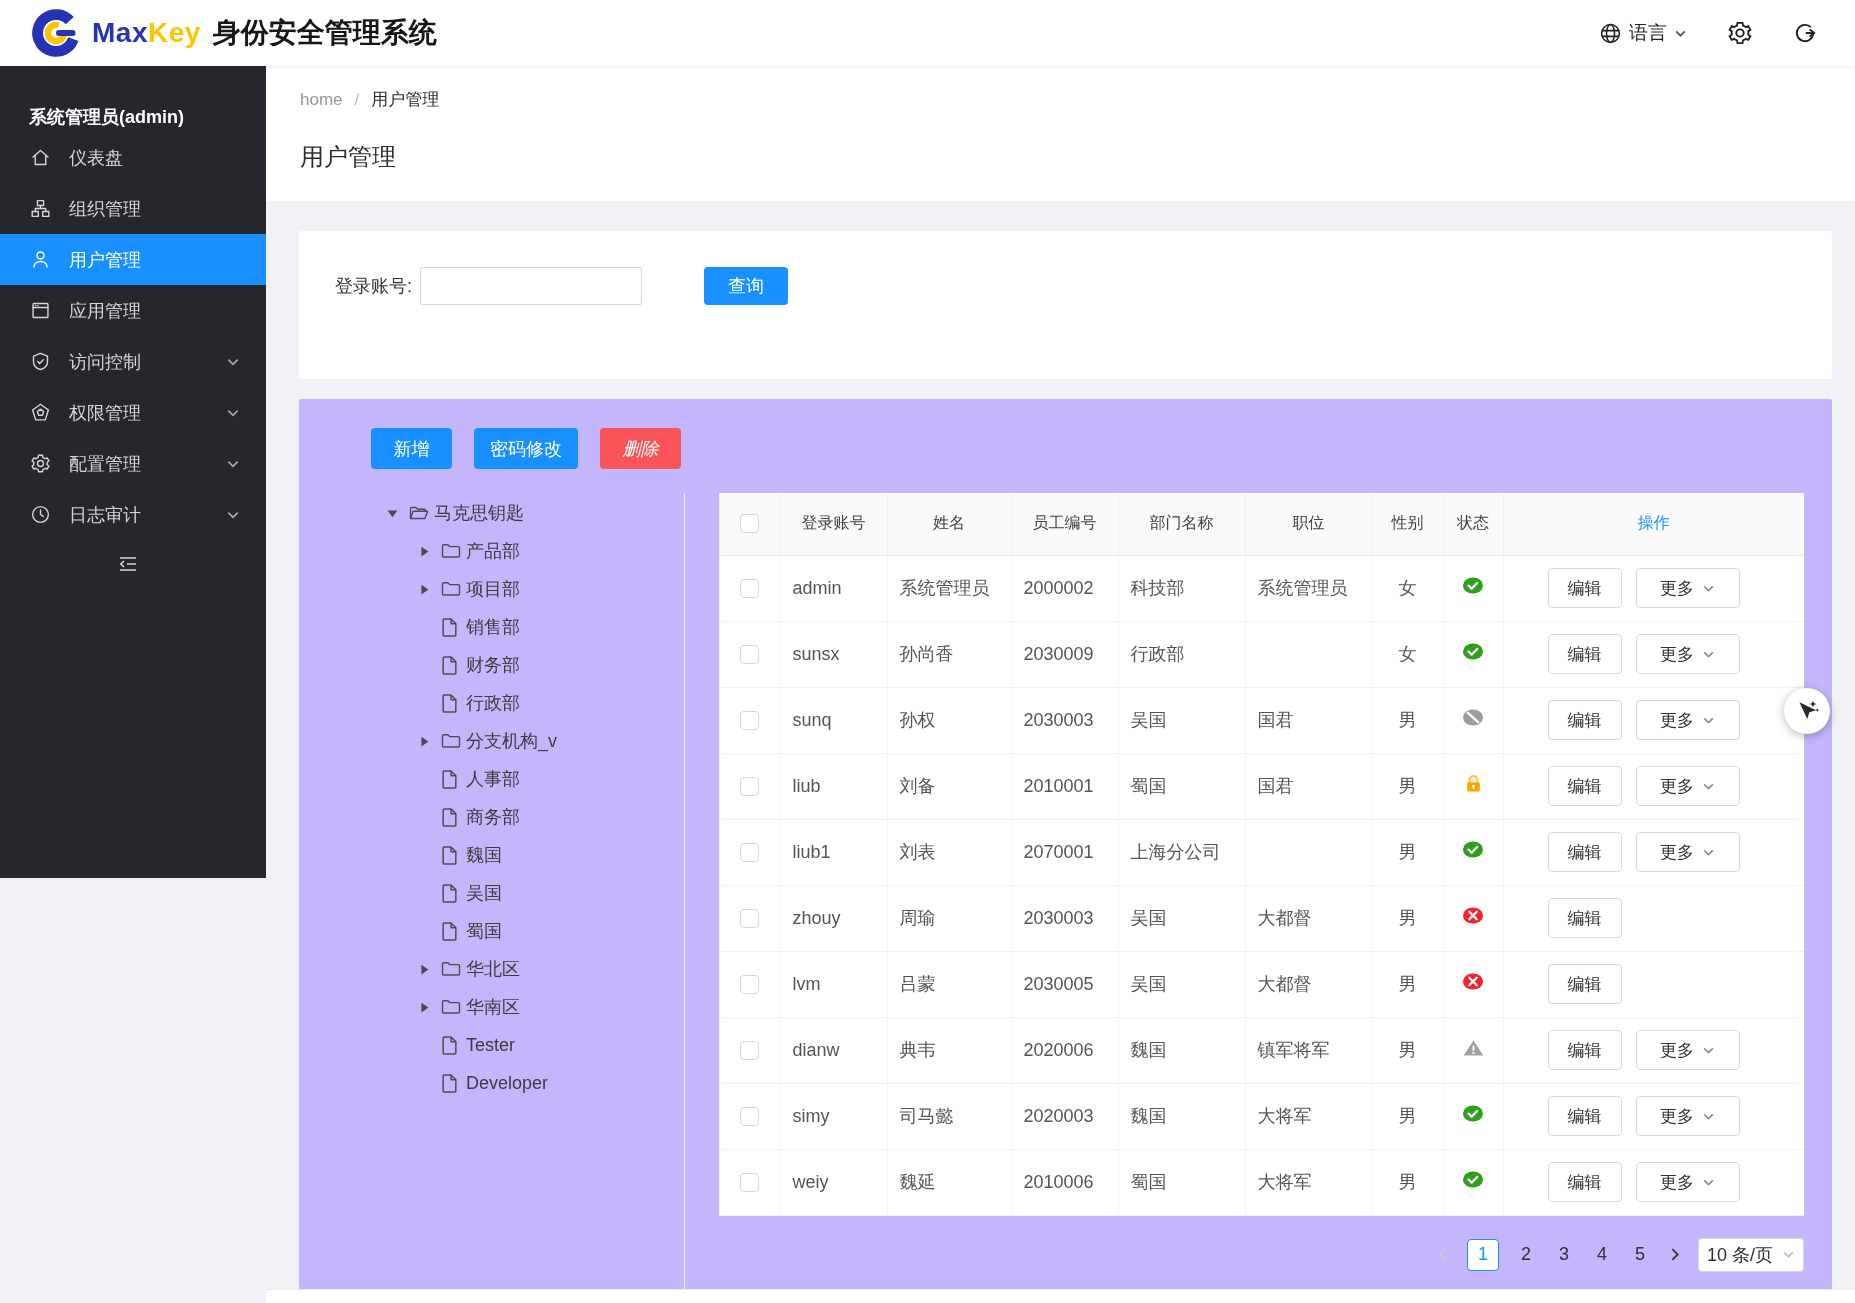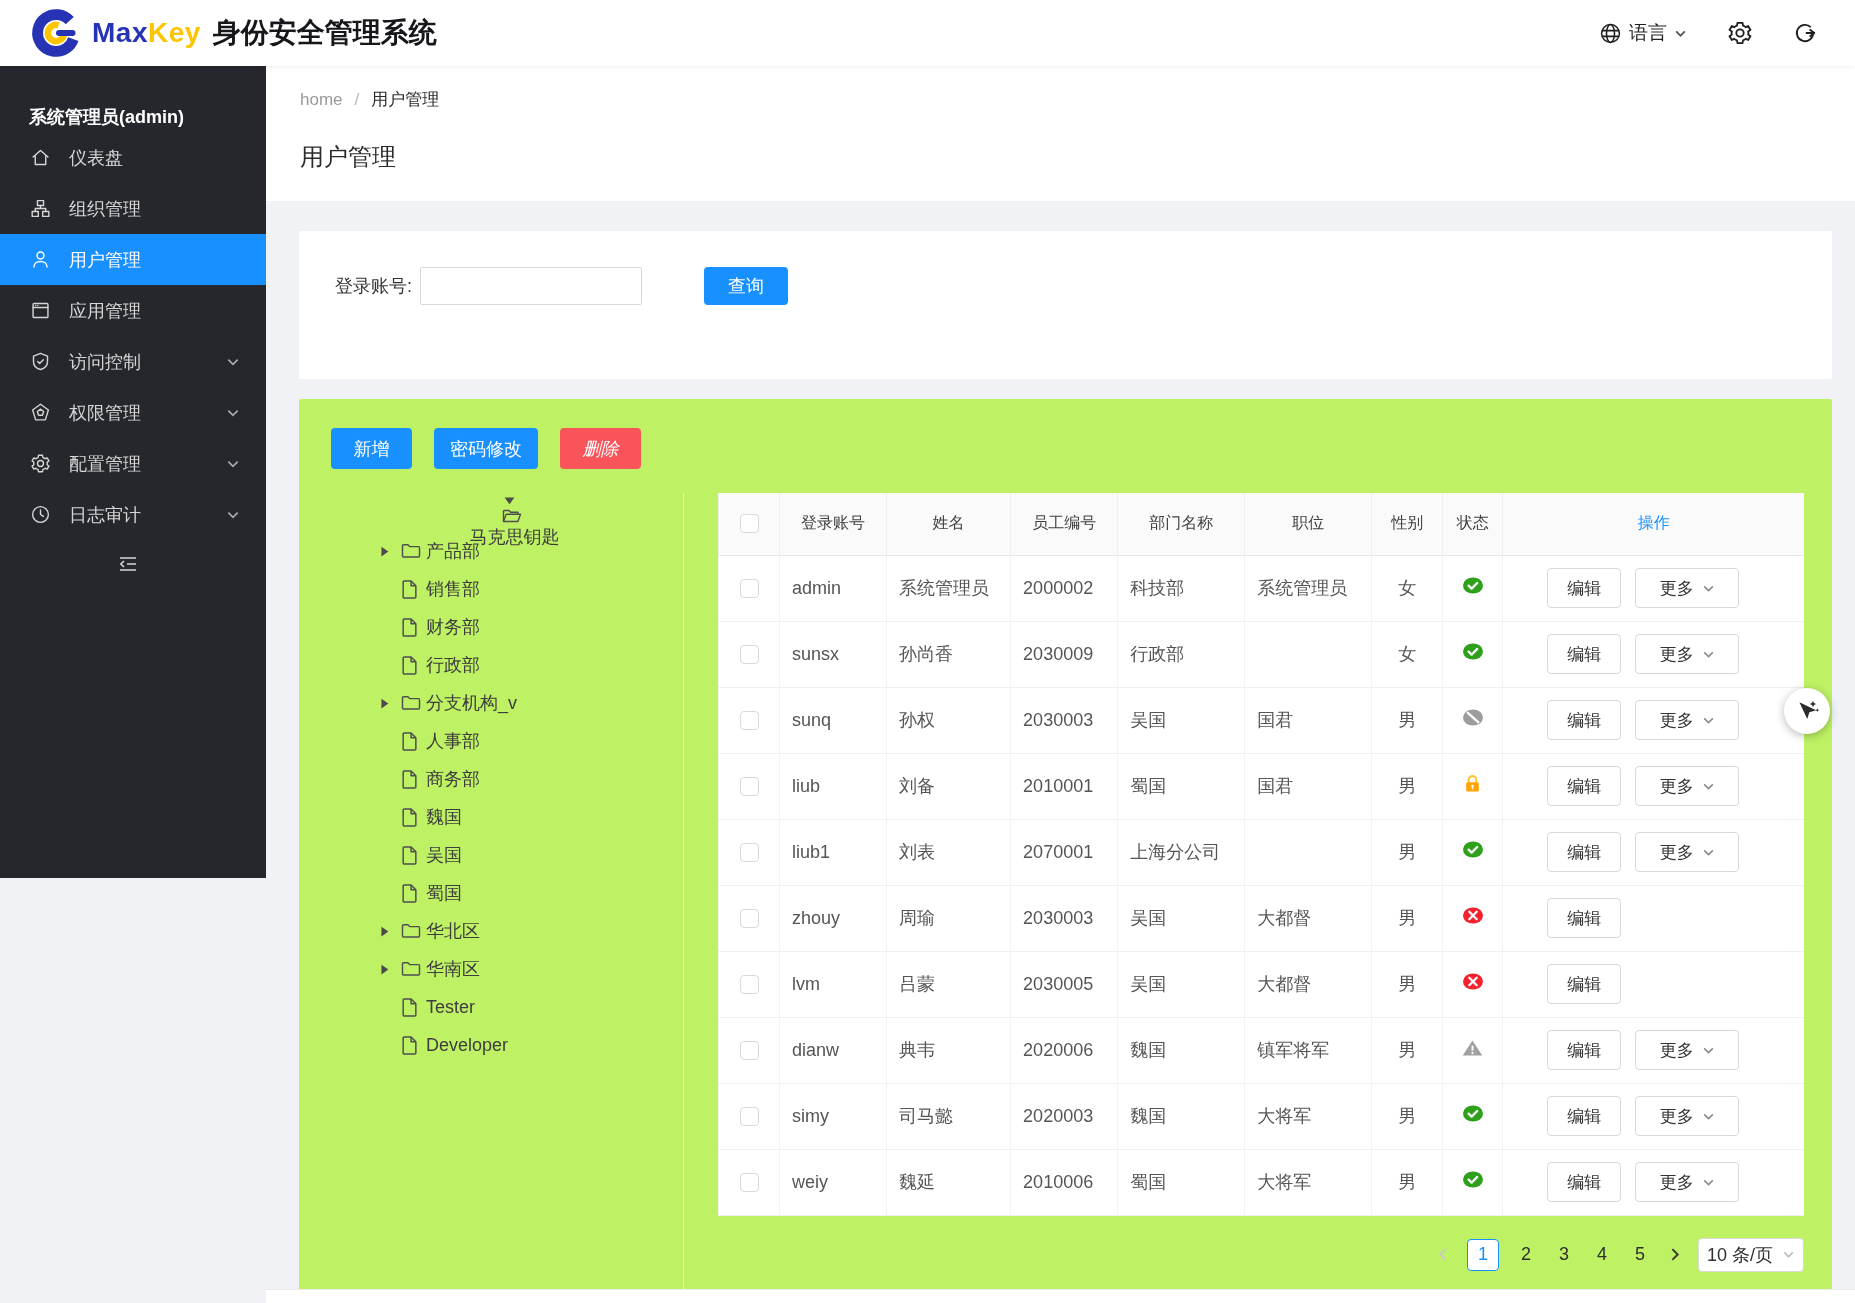--- a/index.html
+++ b/index.html
@@ -60,33 +60,33 @@
   .search-label { font-size:18px; color:#333; line-height:38px; }
   .search-input {
     width:222px; height:38px; margin-left:8px;
     border:1px solid #d9d9d9; border-radius:2px; padding:0 10px; font-size:16px; outline:none;
   }
   .btn-query {
     margin-left:62px; width:84px; height:38px; background:#1890ff; border:none;
     color:#fff; font-size:18px; border-radius:4px;
   }
 
-  .content-card { margin:20px 23px 14px 33px; height:891px; background:#bef264; border-radius:2px; position:relative; }
+  .content-card { margin:20px 23px 14px 33px; height:891px; background:#c4b5fd; border-radius:2px; position:relative;padding-left:40px; }
   .toolbar { padding:29px 0 0 32px; display:flex; gap:22px; }
   .btn { height:41px; border:none; border-radius:4px; color:#fff; font-size:18px; }
   .btn-add { width:81px; background:#1890ff; }
   .btn-pwd { width:104px; background:#1890ff; }
   .btn-del { width:81px; background:#f9545a;font-style:italic; }
 
   .card-body { display:flex; margin-top:24px; }
 
   
   .tree-panel { width:385px; border-right:1px solid #ededed; height:798px; padding-top:1px; }
   .tree-row { height:38px; display:flex; align-items:center; font-size:18px; color:#3d3d3d; cursor:pointer; }
-  .tree-row.lvl1 { padding-left:47px;flex-direction:column; }
+  .tree-row.lvl1 { padding-left:47px; }
   .tree-row.lvl2 { padding-left:79px; }
   .tree-caret { width:13px; height:13px; margin-right:10px; display:inline-flex; flex:none; }
   .tree-caret.hidden { visibility:hidden; }
   .tree-ico { width:20px; height:18px; margin-right:5px; display:inline-flex; flex:none; color:#4d4d4d; }
 
   
   .table-area { flex:1; margin-left:34px; margin-right:28px; }
   table { width:100%; border-collapse:collapse; table-layout:fixed; }
   th {
     height:62px; background:#fafafa; font-size:16px; font-weight:400; color:#404040;
@@ -341,20 +341,33 @@
               <svg width="13" height="13" viewBox="0 0 12 12">
                 <path d="M3.2 1.5v9L9.5 6z" fill="#4a4a4a"></path>
               </svg>
             </span>
             <span class="tree-ico">
               <svg width="20" height="17" viewBox="0 0 20 17" fill="none" stroke="currentColor" stroke-width="1.4" stroke-linejoin="round">
                 <path d="M1.5 3.8c0-.6.4-1 1-1h4.4l1.8 1.8h8.8c.6 0 1 .4 1 1v8.4c0 .6-.4 1-1 1h-15c-.6 0-1-.4-1-1z"></path>
               </svg>
             </span>
             <span class="tree-label">产品部</span>
+          </div>
+          <div class="tree-row lvl2">
+            <span class="tree-caret">
+              <svg width="13" height="13" viewBox="0 0 12 12">
+                <path d="M3.2 1.5v9L9.5 6z" fill="#4a4a4a"></path>
+              </svg>
+            </span>
+            <span class="tree-ico">
+              <svg width="20" height="17" viewBox="0 0 20 17" fill="none" stroke="currentColor" stroke-width="1.4" stroke-linejoin="round">
+                <path d="M1.5 3.8c0-.6.4-1 1-1h4.4l1.8 1.8h8.8c.6 0 1 .4 1 1v8.4c0 .6-.4 1-1 1h-15c-.6 0-1-.4-1-1z"></path>
+              </svg>
+            </span>
+            <span class="tree-label">项目部</span>
           </div>
           <div class="tree-row lvl2">
             <span class="tree-caret hidden"></span>
             <span class="tree-ico">
               <svg width="17" height="19" viewBox="0 0 16 18" fill="none" stroke="currentColor" stroke-width="1.4" stroke-linejoin="round">
                 <path d="M2 2c0-.55.45-1 1-1h6.5L14 5.5V16c0 .55-.45 1-1 1H3c-.55 0-1-.45-1-1z"></path>
                 <path d="M9.5 1v4.5H14"></path>
               </svg>
             </span>
             <span class="tree-label">销售部</span>

